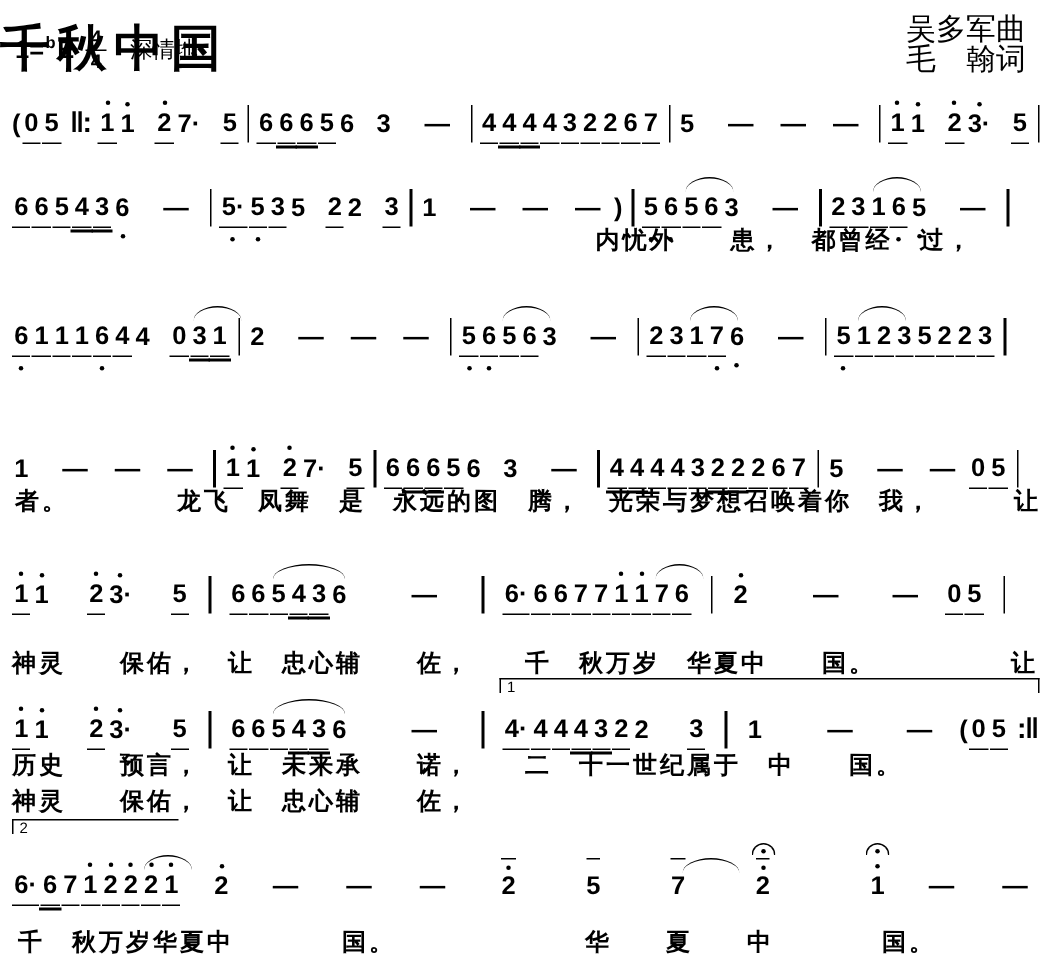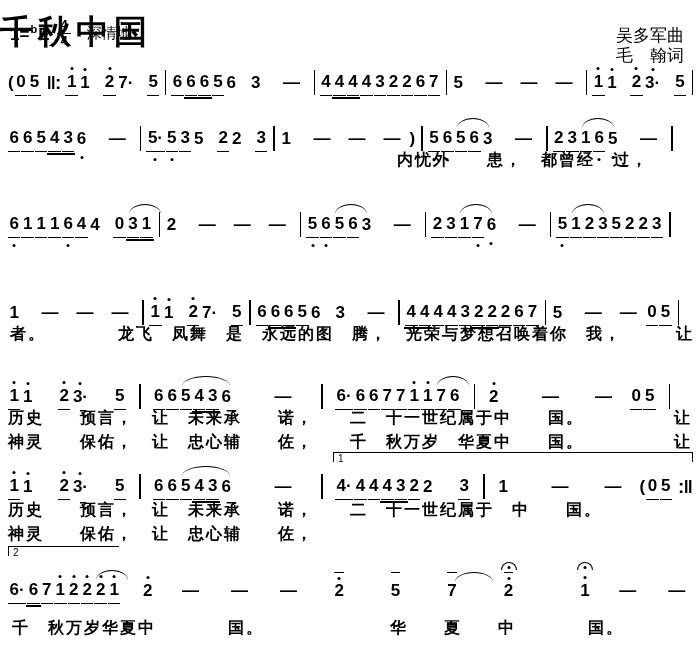--- a/index.html
+++ b/index.html
@@ -10,21 +10,21 @@
   .hdr{position:absolute;left:10px;top:18px;display:flex;align-items:center;
        font:600 17px "Liberation Sans",sans-serif;}
   .flat{font-size:11px;vertical-align:super;margin:0 1px;}
   .meter{display:inline-flex;flex-direction:column;align-items:center;margin-left:8px;
          font:700 13px/1.15 "Liberation Sans",sans-serif;}
   .meter .num{border-bottom:1.5px solid #000;padding:0 3px;}
   .expr{margin-left:16px;font:15px "Liberation Sans","DejaVu Sans",sans-serif;font-weight:400;}
 
   .title{position:absolute;left:0;right:0;top:10px;text-align:left;
          font-size:33px;font-weight:700;letter-spacing:5px;}
-  .credits{position:absolute;right:16px;top:26px;font-size:17px;line-height:20px;text-align:right;}
+  .credits{position:absolute;right:16px;top:10px;font-size:20px;line-height:20px;text-align:right;}
 
   
   .mline{position:absolute;left:8px;width:690px;height:34px;display:flex;
          align-items:flex-end;white-space:nowrap;}
   .l1{top:62px}.l2{top:118px}.l3{top:204px}.l4{top:292px}
   .l5{top:376px}.l6{top:466px}.l7{top:570px}
 
   .tk{position:relative;display:inline-block;font-weight:600;font-size:17px;line-height:20px;
       padding:0 1.5px 3px;margin-right:1px;}
   .tk.u{border-bottom:1.6px solid #000;}
@@ -283,21 +283,20 @@
       <span class="tk u"><b class="g">7</b><i class="slur w2"></i></span>
       <span class="tk u"><b class="g">6</b></span>
       <i class="bar"></i>
       <span class="tk sep"><b class="g">2</b><i class="oct hi"></i></span>
       <span class="dash">—</span>
       <span class="dash">—</span>
       <span class="tk u"><b class="g">0</b></span>
       <span class="tk u"><b class="g">5</b></span>
       <i class="bar"></i>
     </div>
-  <div class="lyr ly5a">历史　　预言，　让　未来承　　诺，　　二　十一世纪属于中　　国。　　　　　让</div>
   <div class="lyr ly5b">神灵　　保佑，　让　忠心辅　　佐，　　千　秋万岁　华夏中　　国。　　　　　让</div>
 
   <div class="volta volta1">
     <span class="vlabel">1</span>
   </div>
 
   <div class="mline l6">
       <span class="tk u"><b class="g">1</b><i class="oct hi"></i></span>
       <span class="tk sep"><b class="g">1</b><i class="oct hi"></i></span>
       <span class="tk u"><b class="g">2</b><i class="oct hi"></i></span>

